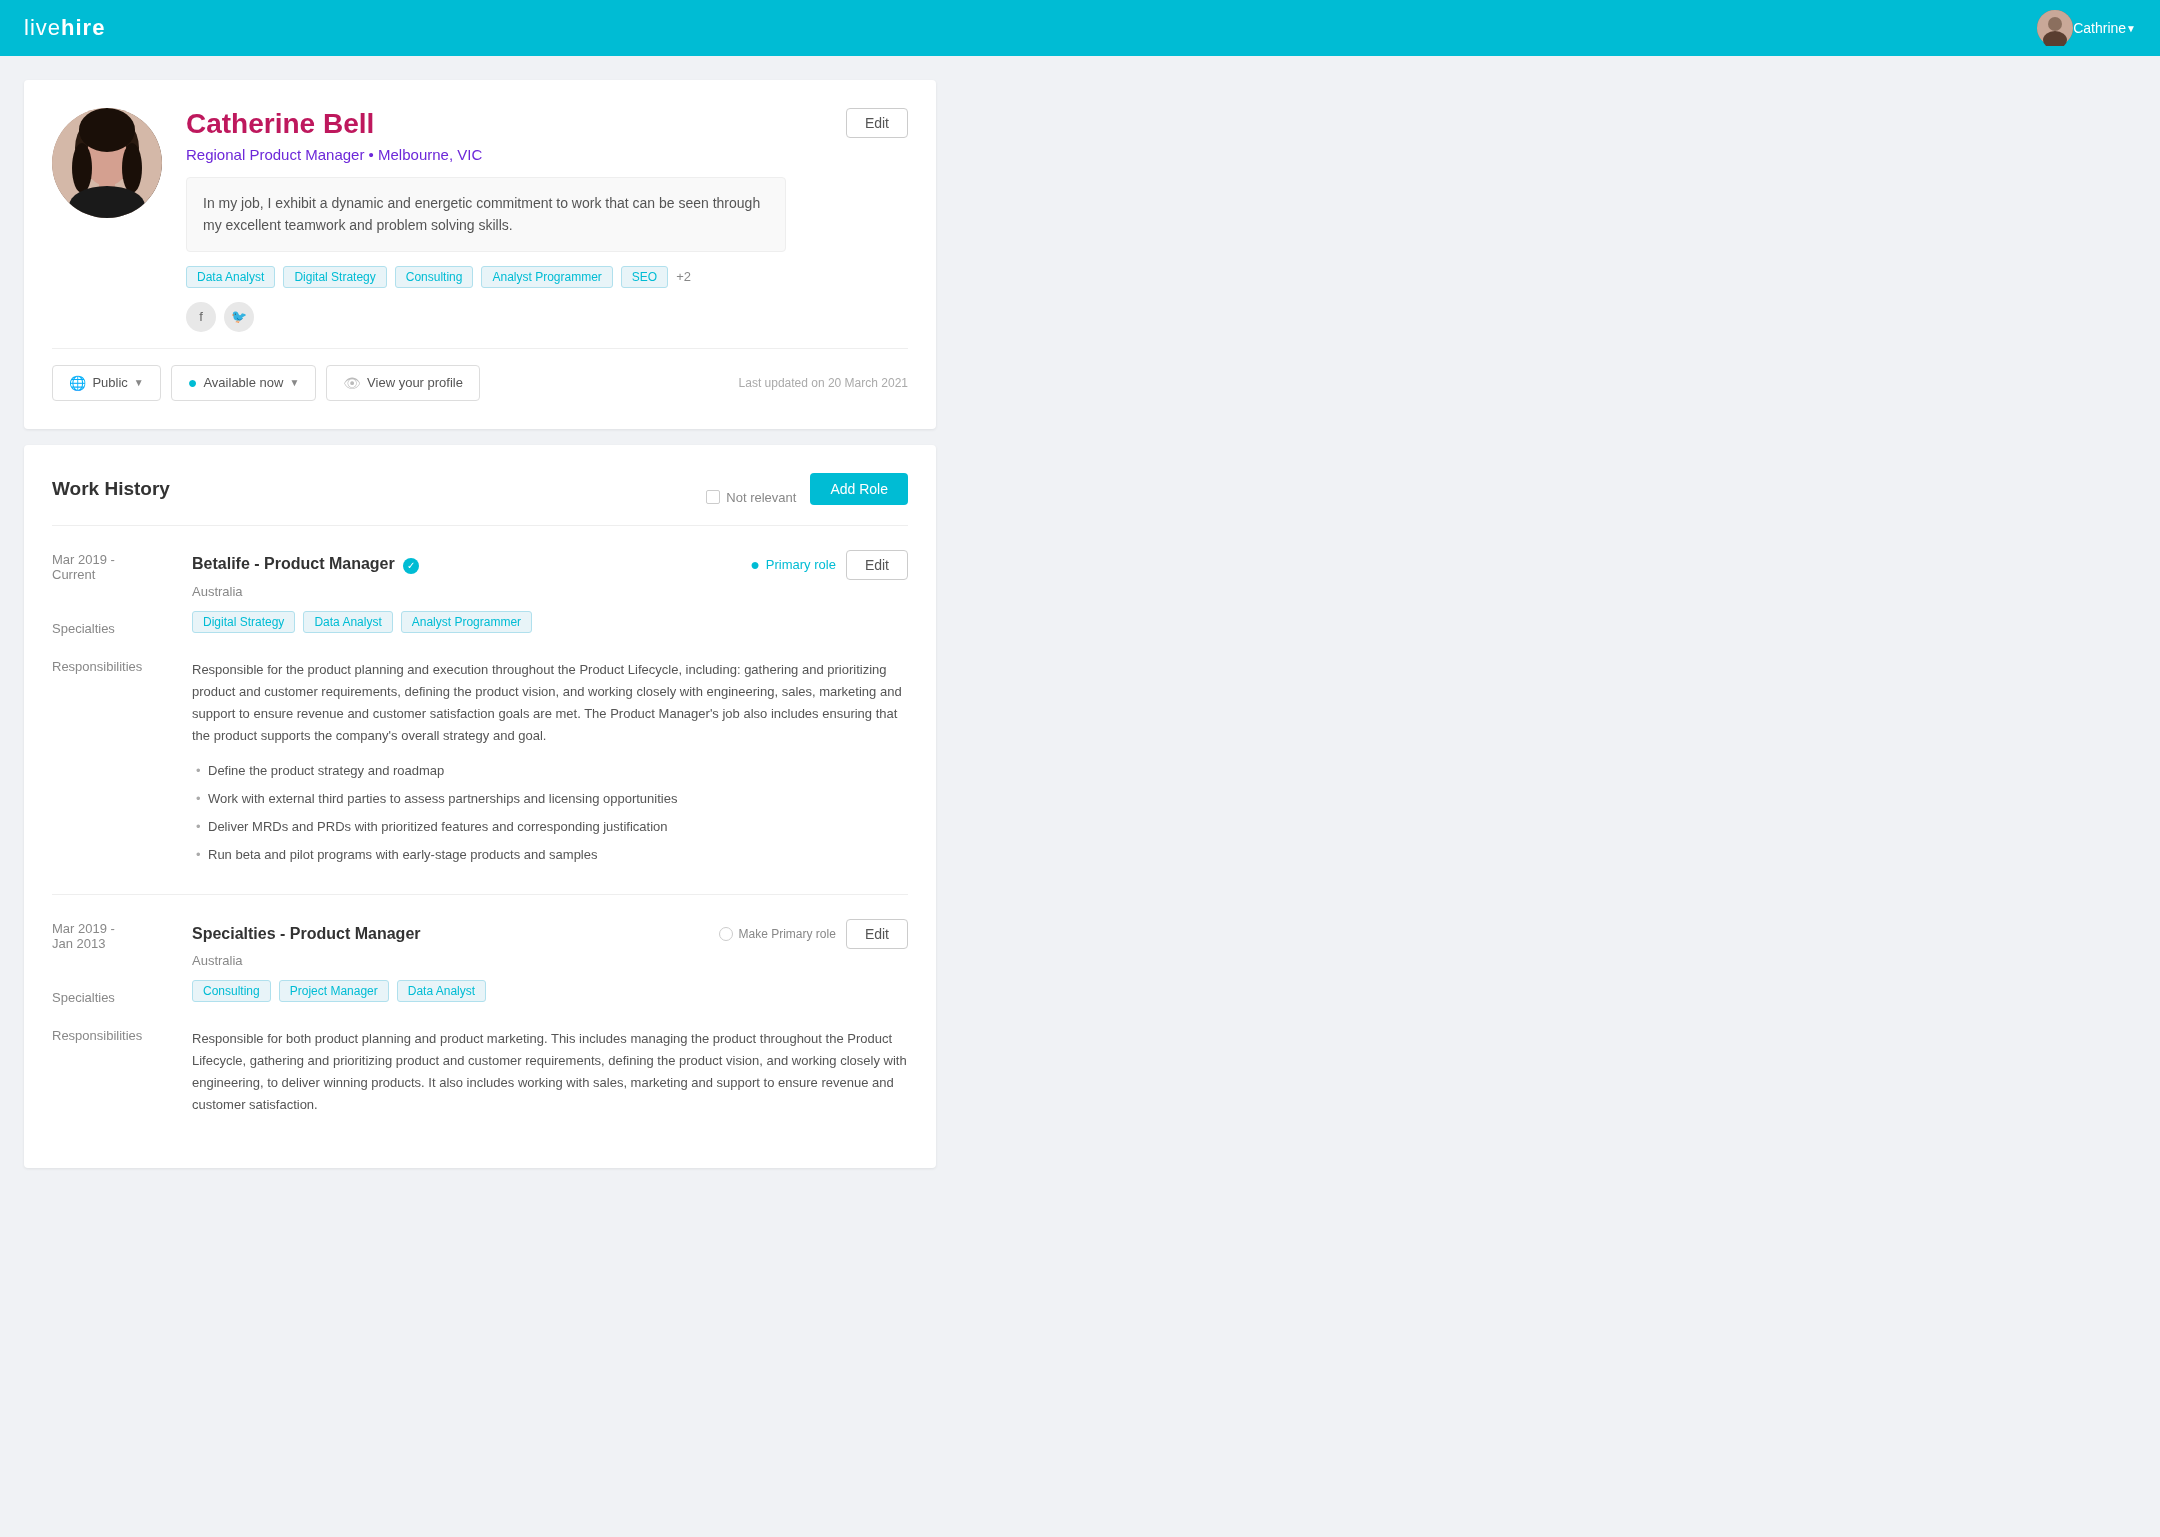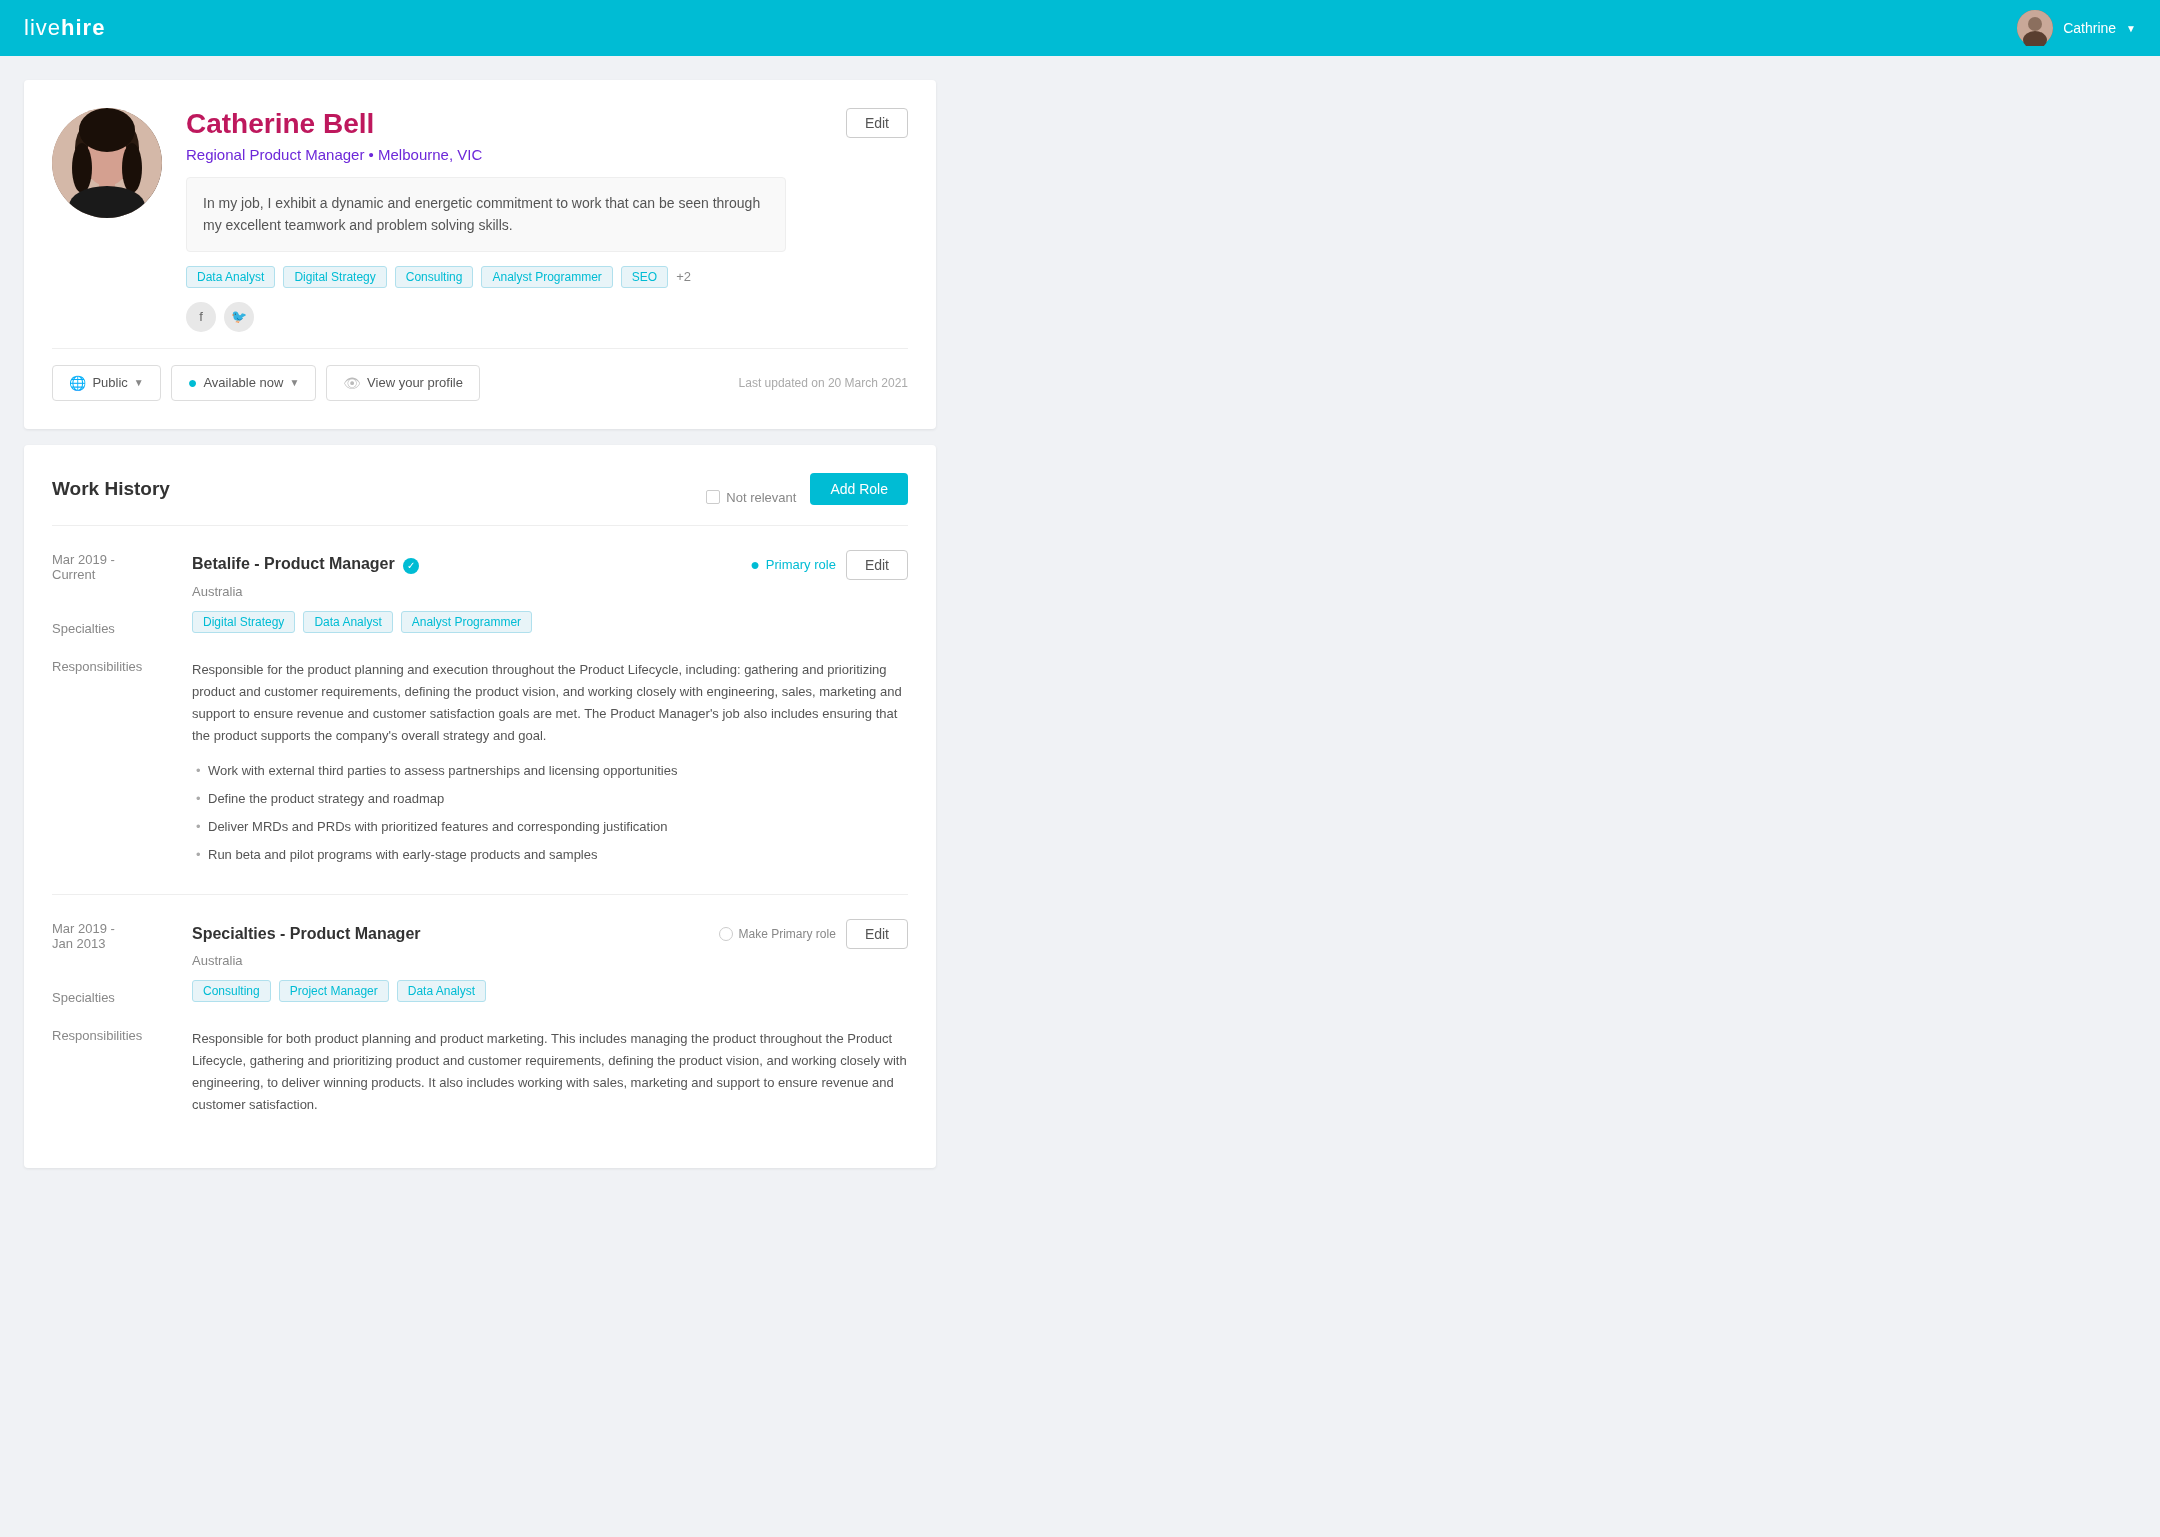--- a/index.html
+++ b/index.html
@@ -20,21 +20,20 @@
     .logo {
       color: white;
       font-size: 22px;
       font-weight: 300;
       letter-spacing: 1px;
     }
     .logo span { font-weight: 700; }
     .user-info {
       display: flex;
       align-items: center;
-      gap: 10px;
       color: white;
       cursor: pointer;
     }
     .user-avatar-img {
       width: 36px; height: 36px;
       border-radius: 50%;
       background: linear-gradient(135deg, #8b6f5e 0%, #6b4f3f 100%);
       display: flex; align-items: center; justify-content: center;
       color: white; font-size: 14px; font-weight: 600;
     }
@@ -473,22 +472,22 @@
             <span class="tag">Data Analyst</span>
             <span class="tag">Analyst Programmer</span>
           </div>
         </div>
 
         <div class="responsibilities-row">
           <div class="label-col">Responsibilities</div>
           <div class="responsibilities-text">
             <span>Responsible for the product planning and execution throughout the Product Lifecycle, including: gathering and prioritizing product and customer requirements, defining the product vision, and working closely with engineering, sales, marketing and support to ensure revenue and customer satisfaction goals are met. The Product Manager's job also includes ensuring that the product supports the company's overall strategy and goal.</span>
             <ul>
+              <li>Define the product strategy and roadmap</li>
               <li>Work with external third parties to assess partnerships and licensing opportunities</li>
-              <li>Define the product strategy and roadmap</li>
               <li>Deliver MRDs and PRDs with prioritized features and corresponding justification</li>
               <li>Run beta and pilot programs with early-stage products and samples</li>
             </ul>
           </div>
         </div>
       </div>
 
       <div class="work-entry">
         <div class="work-entry-grid">
           <div class="work-date">

